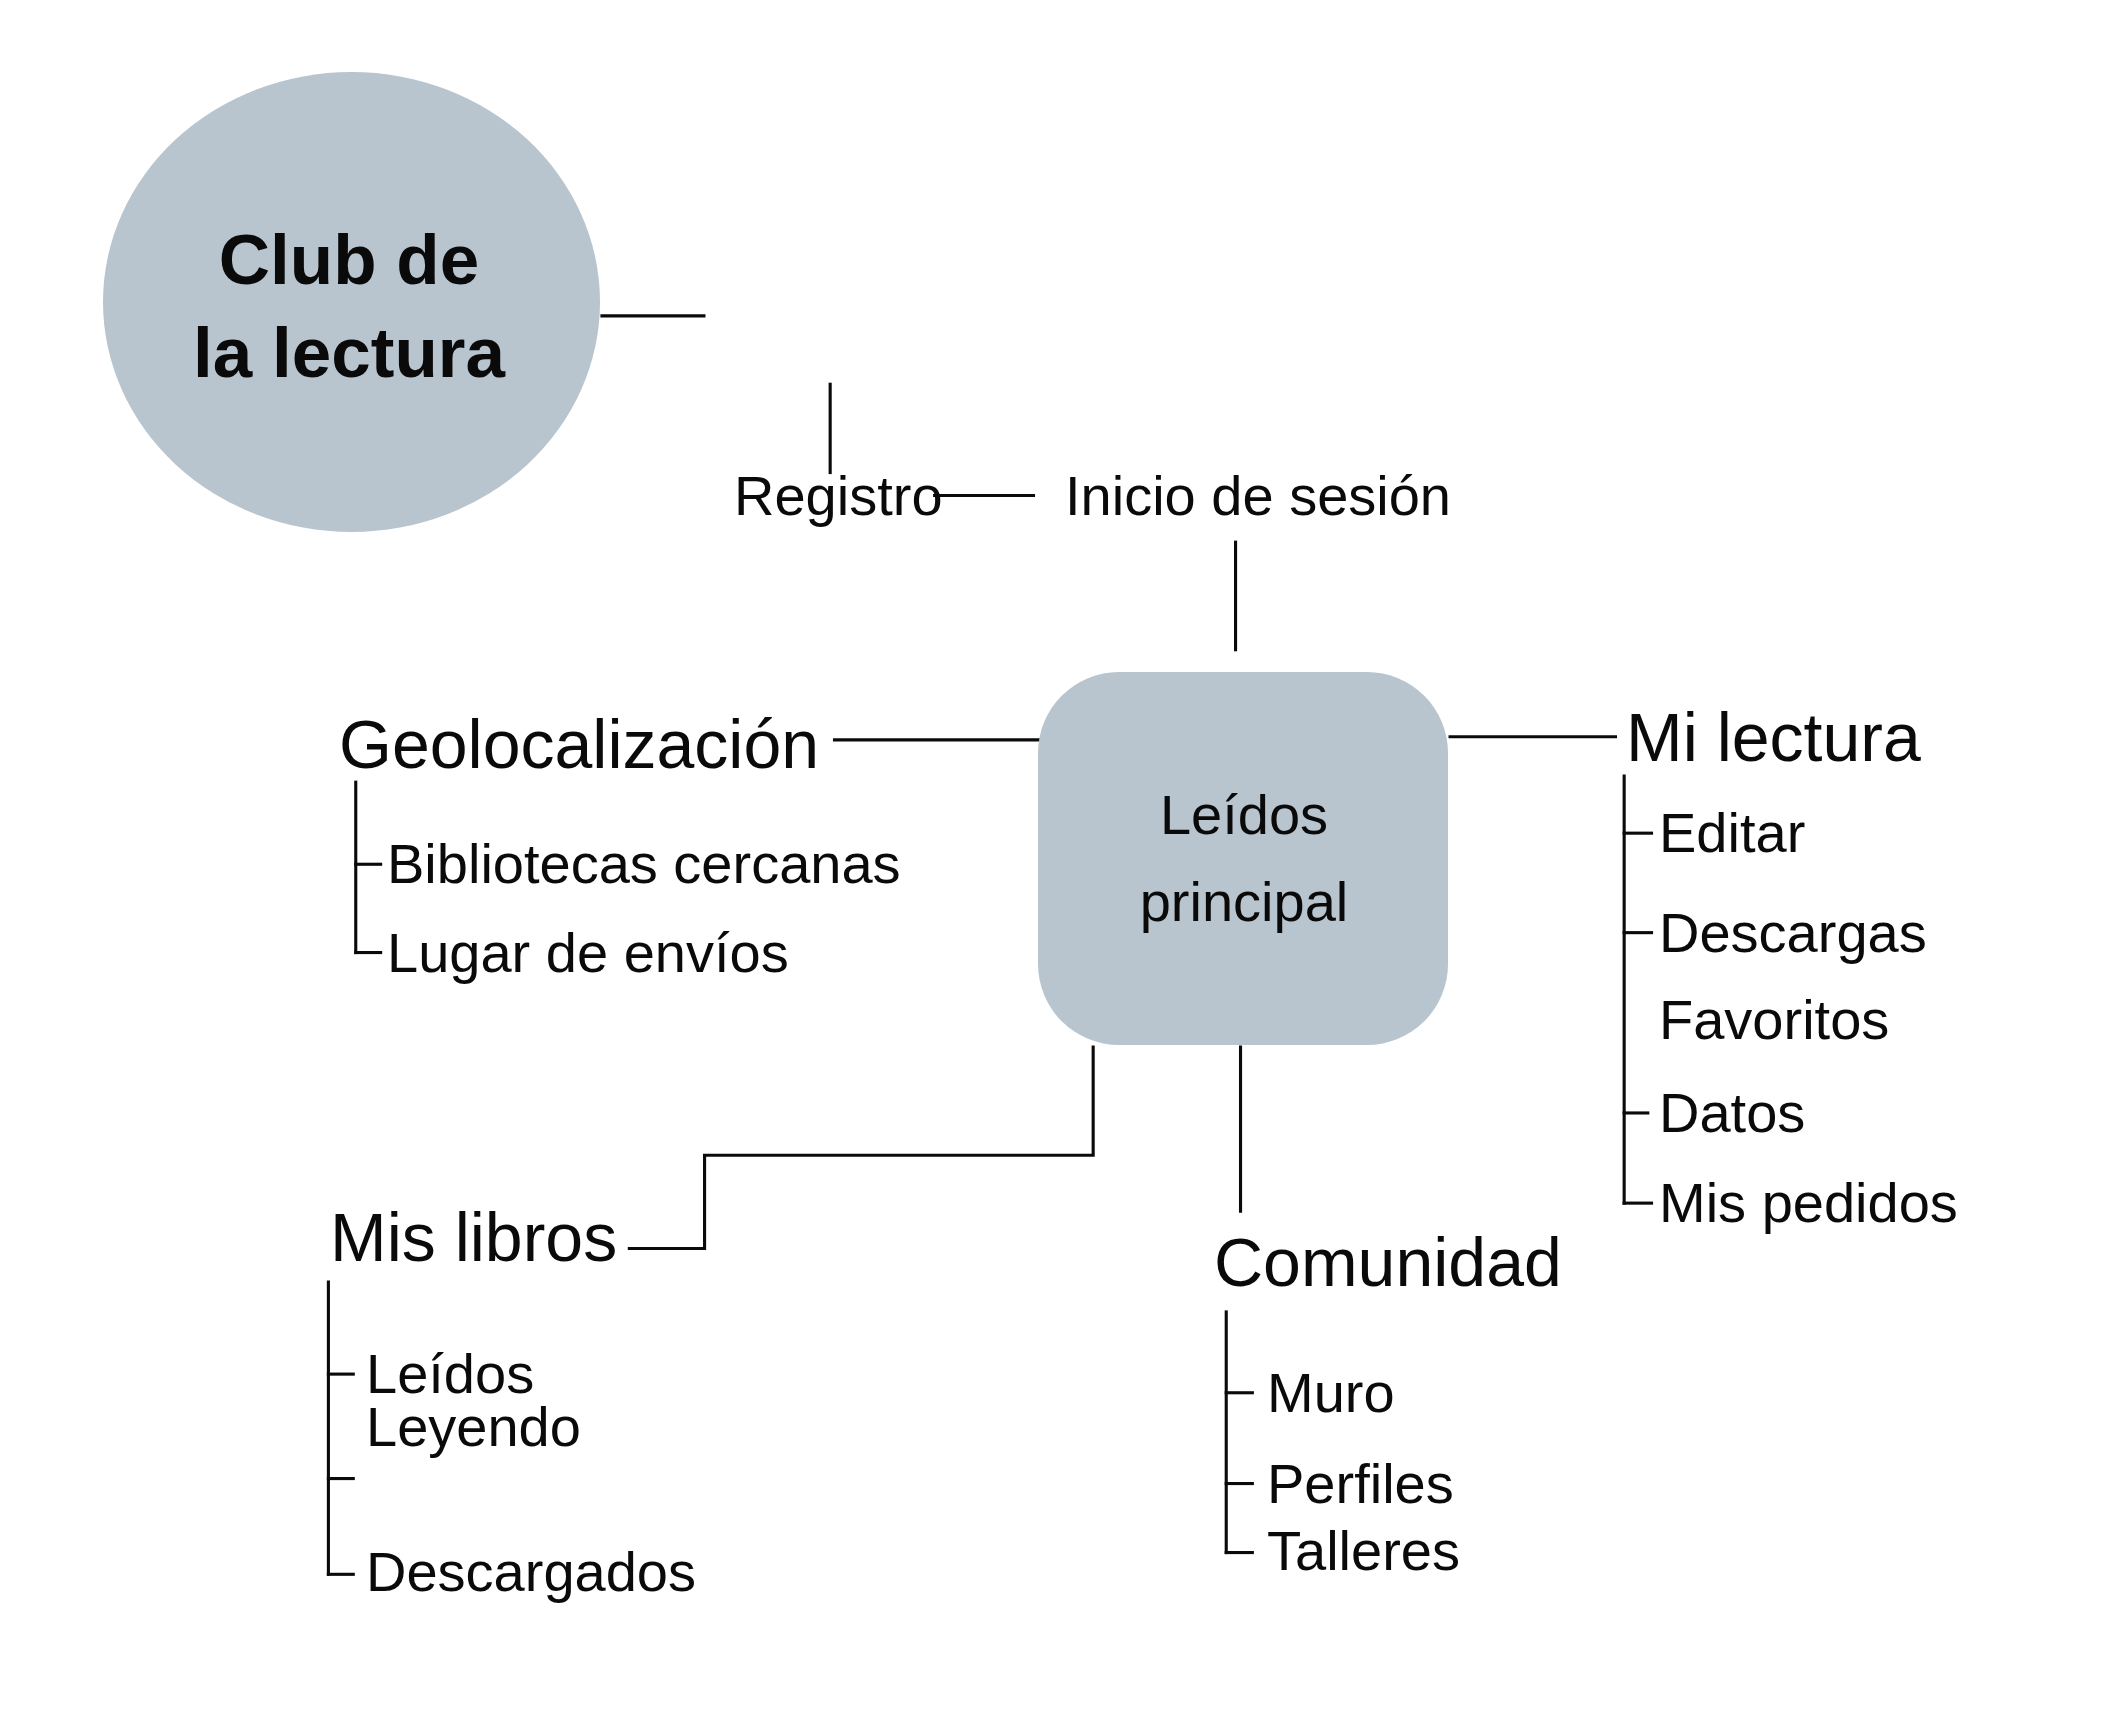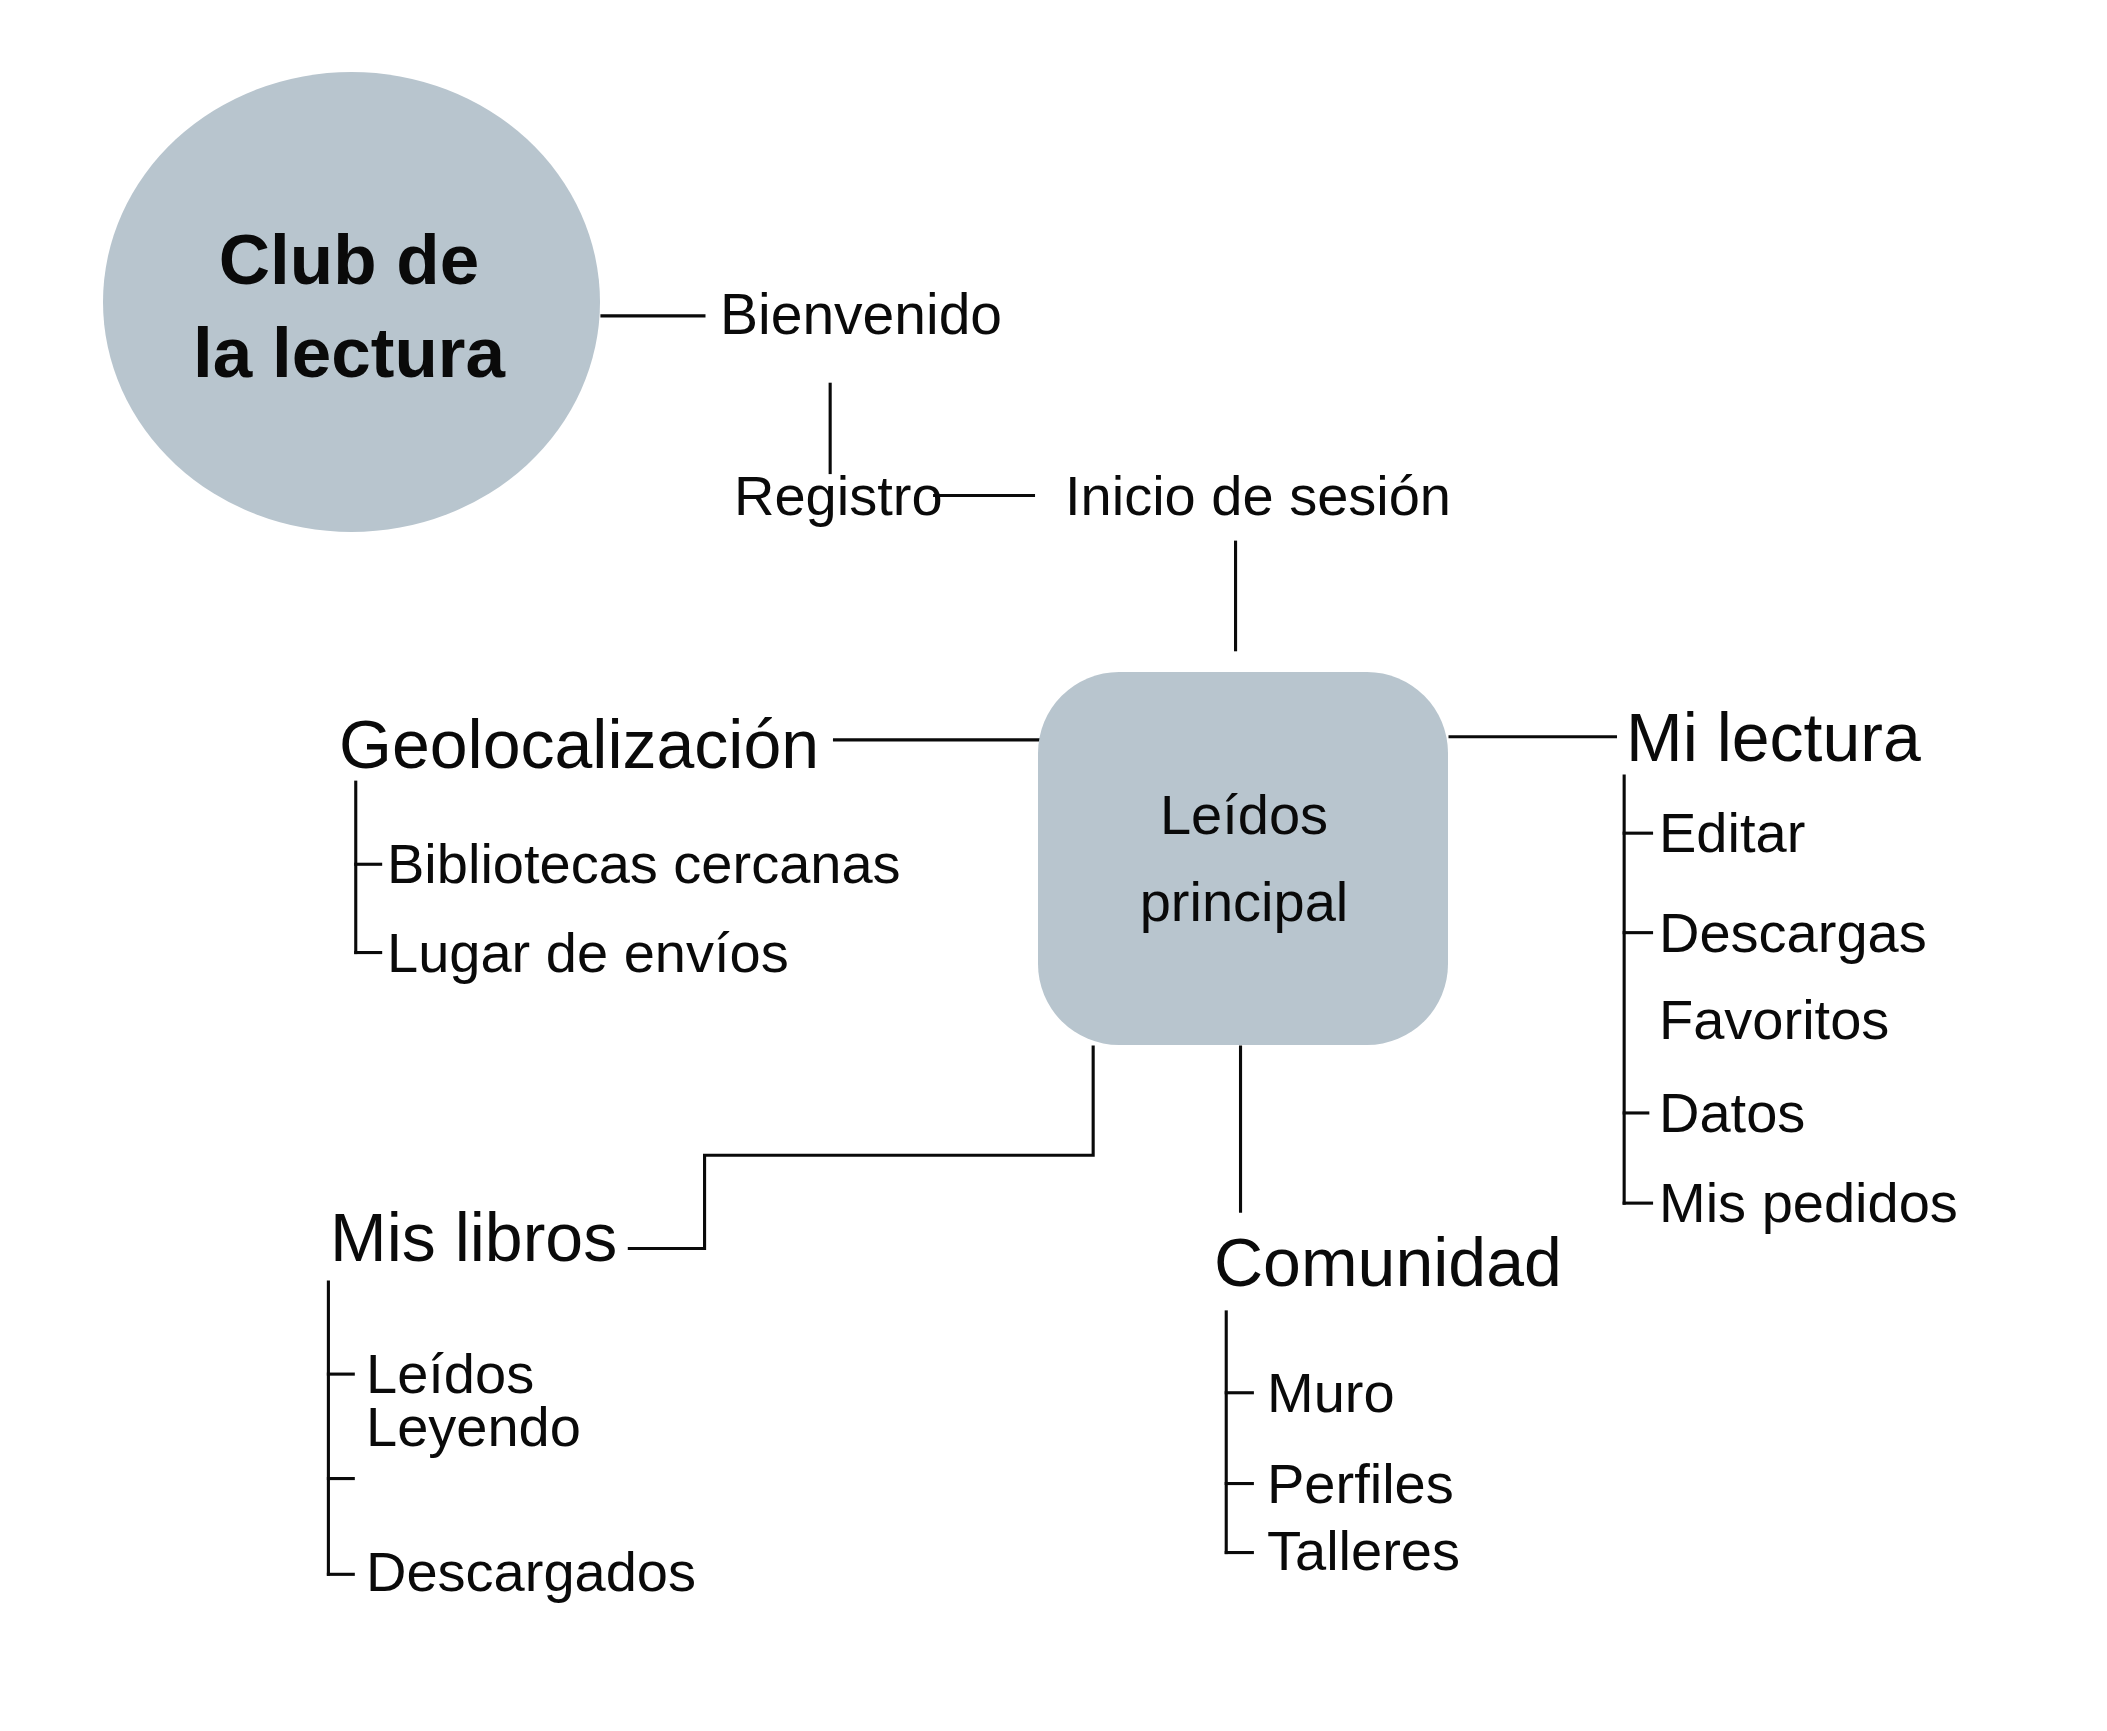--- a/index.html
+++ b/index.html
@@ -94,21 +94,20 @@
     <div>Club de</div>
     <div>la lectura</div>
   </div>
 
   <div class="shape rounded" style="left:1038px;top:672px;width:410px;height:373px;"></div>
   <div class="center-text hub-title" style="left:1244px;top:858px;">
     <div>Leídos</div>
     <div>principal</div>
   </div>
 
-  <div class="label lvl1" style="left:720px;top:314px;font-size:57px;">Bienvenido</div>
   <div class="label lvl2" style="left:734px;top:496px;">Registro</div>
   <div class="label lvl2" style="left:1065px;top:496px;">Inicio de sesión</div>
 
   <div class="label lvl1" style="left:339px;top:744px;">Geolocalización</div>
   <div class="label lvl2" style="left:387px;top:864px;">Bibliotecas cercanas</div>
   <div class="label lvl2" style="left:387px;top:953px;">Lugar de envíos</div>
 
   <div class="label lvl1" style="left:1626px;top:737px;">Mi lectura</div>
   <div class="label lvl2" style="left:1659px;top:833px;">Editar</div>
   <div class="label lvl2" style="left:1659px;top:933px;">Descargas</div>

